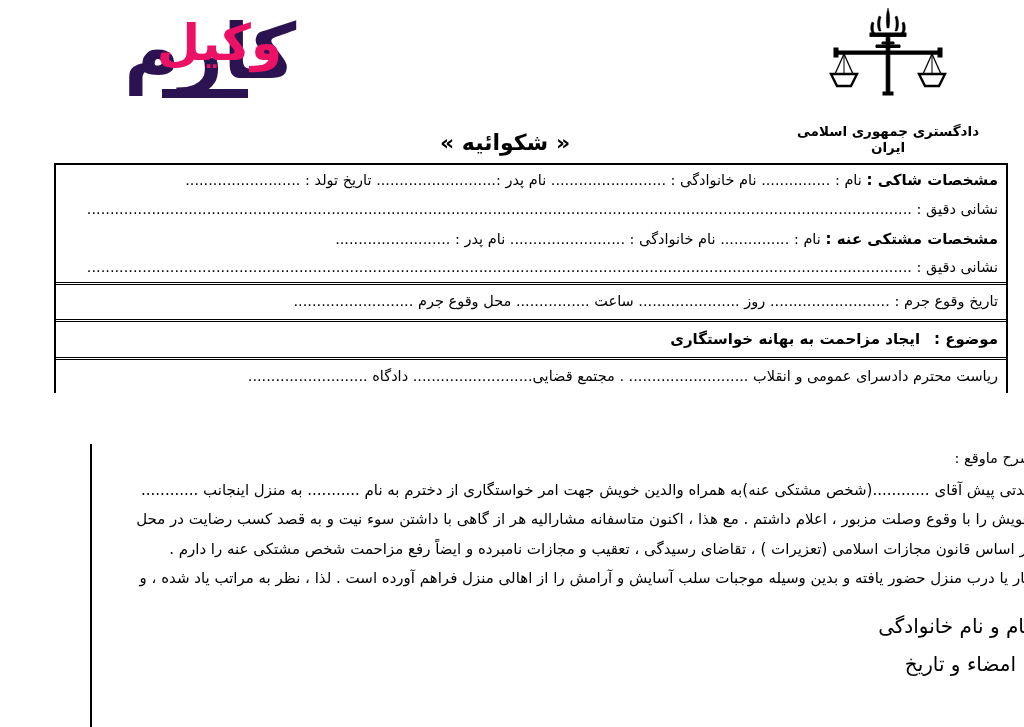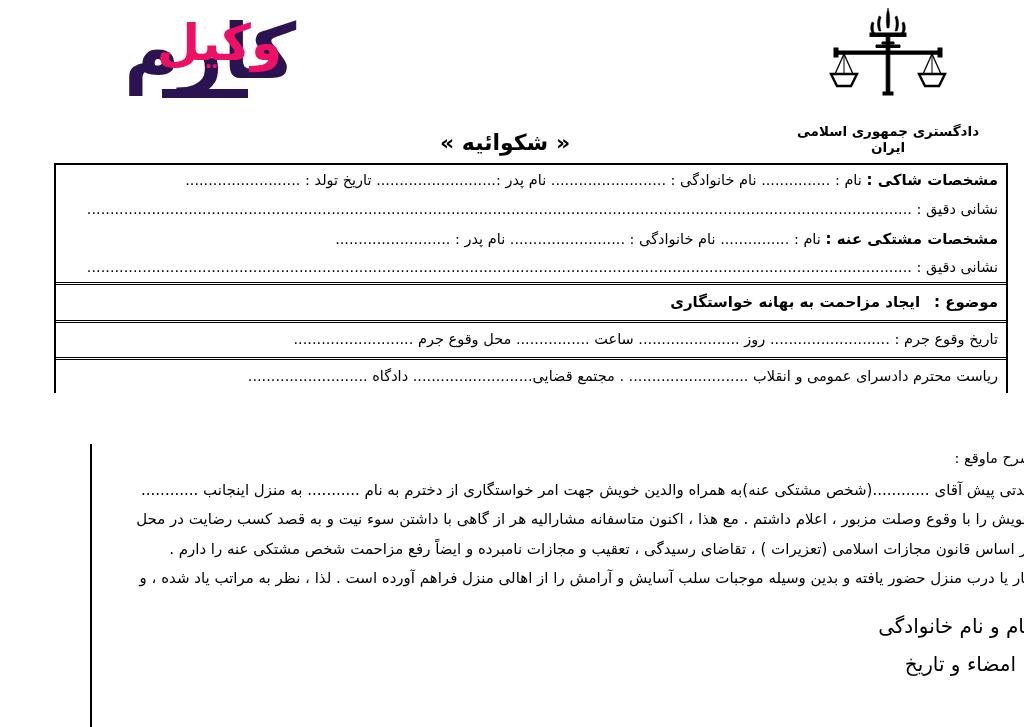--- a/index.html
+++ b/index.html
@@ -197,30 +197,30 @@
         <span class="dots">نام : ...............   نام خانوادگی : ......................... نام پدر : .........................</span>
       </div>
       <div class="frow">
         <span>نشانی دقیق :</span>
         <span class="dots">............................................................................................................................................................................................</span>
       </div>
     </div>
 
     <div class="grp">
       <div class="frow tall">
+        <span>تاریخ وقوع جرم :</span>
+        <span class="dots">.......................... روز ...................... ساعت ................ محل وقوع جرم ..........................</span>
+      </div>
+    </div>
+
+    <div class="grp">
+      <div class="frow tall">
         <span class="lbl-bold">موضوع :</span>
         &nbsp;
         <span class="lbl-bold">ایجاد مزاحمت به بهانه خواستگاری</span>
-      </div>
-    </div>
-
-    <div class="grp">
-      <div class="frow tall">
-        <span>تاریخ وقوع جرم :</span>
-        <span class="dots">.......................... روز ...................... ساعت ................ محل وقوع جرم ..........................</span>
       </div>
     </div>
 
     <div class="grp last">
       <div class="frow tall">
         <span>ریاست محترم دادسرای عمومی و انقلاب</span>
         <span class="dots">.......................... . مجتمع قضایی.......................... دادگاه ..........................</span>
       </div>
     </div>
   </div>

